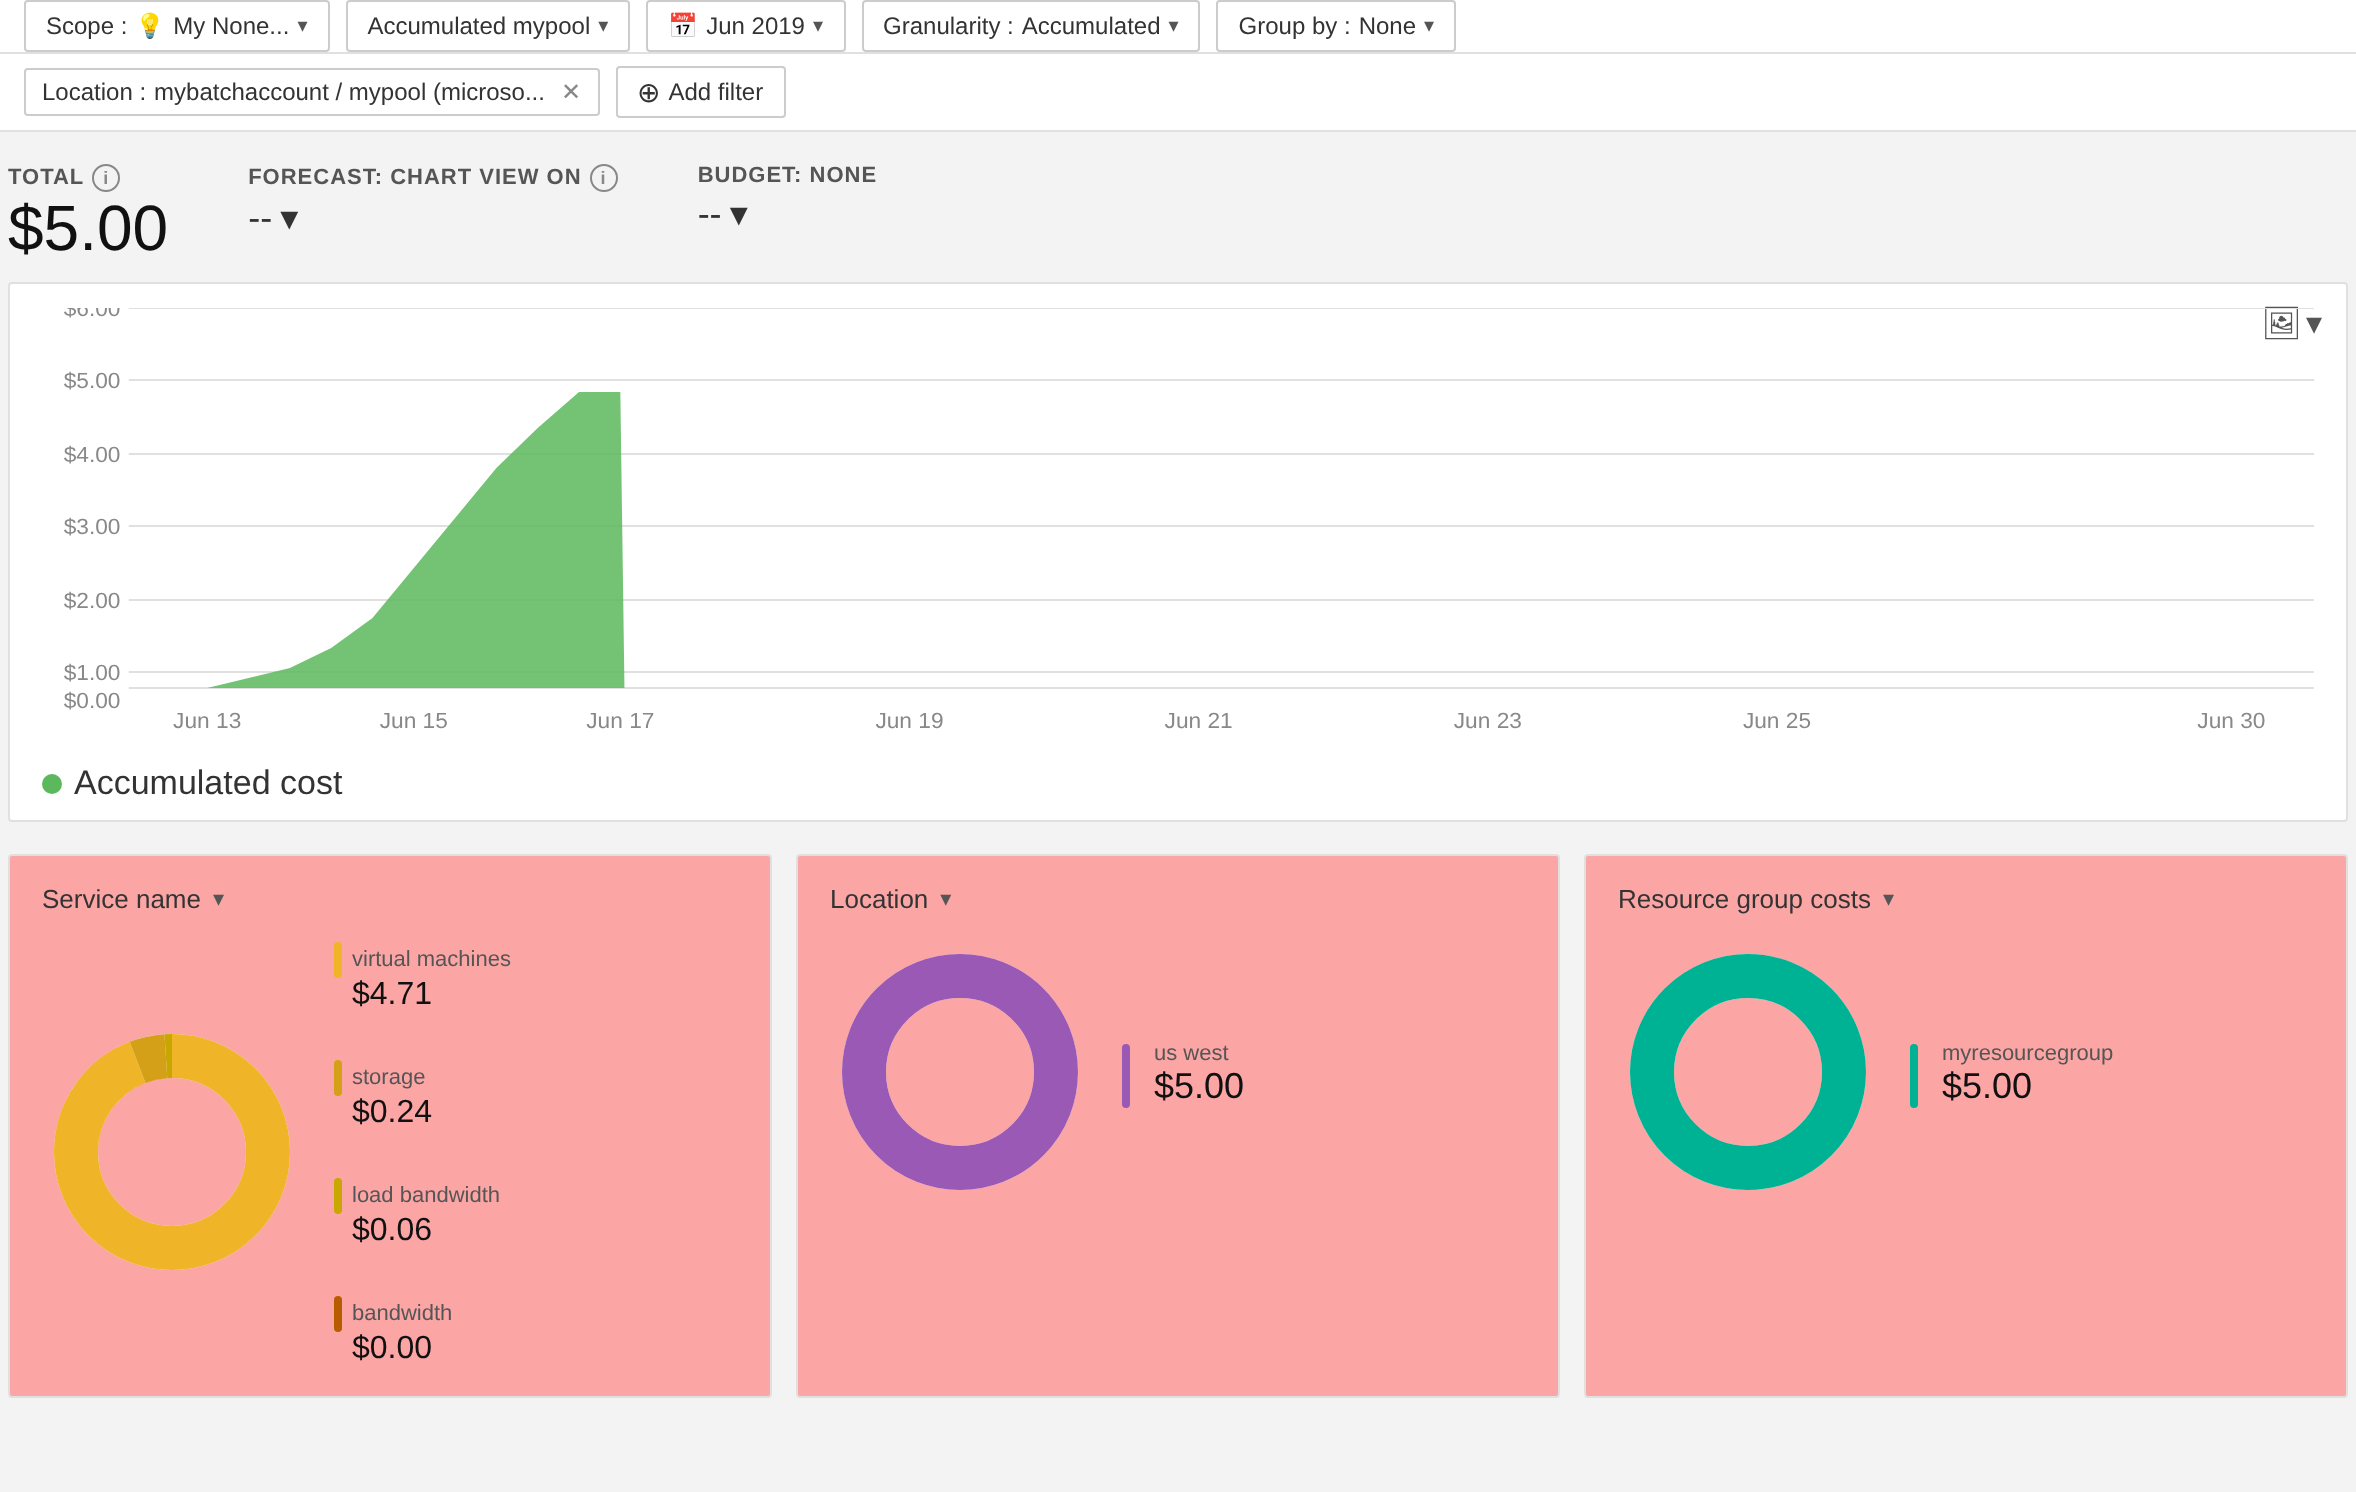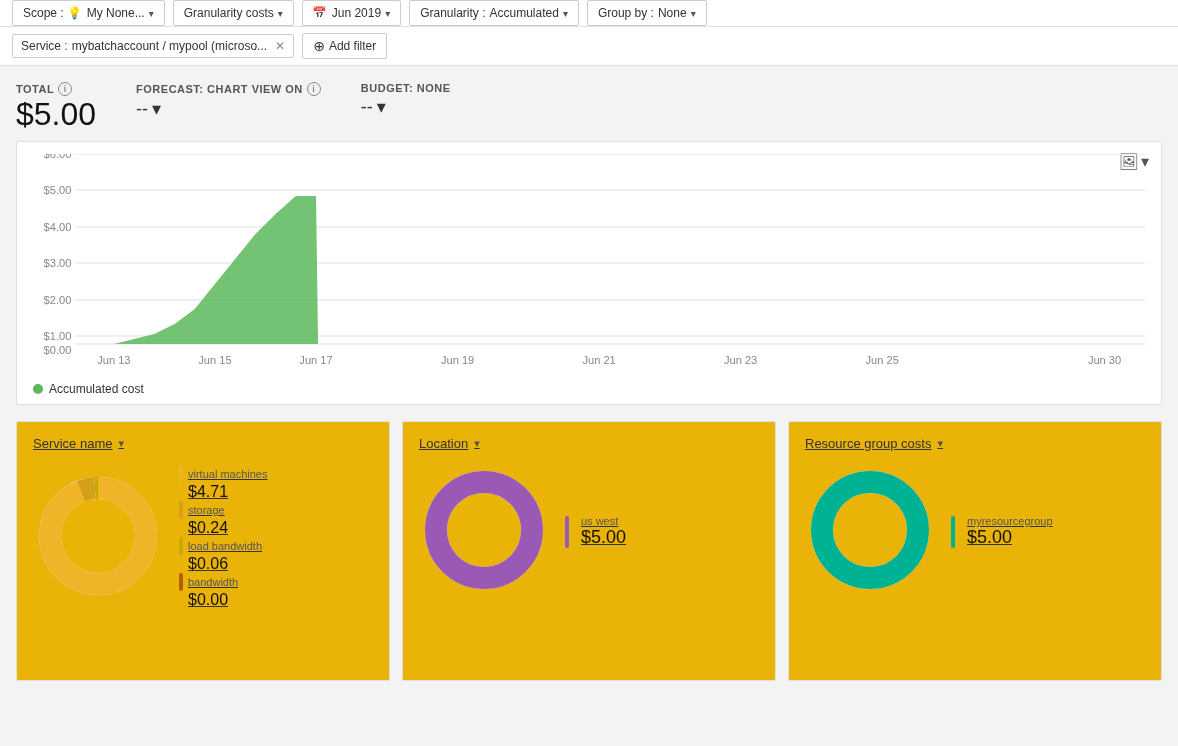--- a/index.html
+++ b/index.html
@@ -64,21 +64,21 @@
       border-radius: 2px;
       background: #fff;
       padding: 4px 10px;
       font-size: 12px;
       cursor: pointer;
       color: #333;
     }
 
     
     .main {
-      padding: 16px 16px;
+      padding: 16px 4px;
       background: #f3f3f3;
     }
 
     
     .summary-row {
       display: flex;
       align-items: flex-start;
       gap: 40px;
       margin-bottom: 8px;
     }
@@ -141,43 +141,42 @@
     .chart-area {
       width: 100%;
       height: 220px;
       position: relative;
     }
     .chart-legend {
       display: flex;
       align-items: center;
       gap: 6px;
       margin-top: 8px;
-      font-size: 12px;
+      font-size: 17px;
       color: #333;
     }
     .legend-dot {
       width: 10px;
       height: 10px;
       border-radius: 50%;
       background: #5cb85c;
     }
 
     
     .cards-row {
       display: grid;
       grid-template-columns: 1fr 1fr 1fr;
       gap: 12px;
     }
     .card {
-      background: #eab308;
+      background: #fca5a5;
       border: 1px solid #e0e0e0;
       border-radius: 2px;
       padding: 14px 16px;
       min-height: 260px;
-      text-decoration: underline;
     }
     .card-header {
       display: flex;
       align-items: center;
       gap: 6px;
       font-size: 13px;
       font-weight: 500;
       color: #333;
       margin-bottom: 14px;
       cursor: pointer;
@@ -187,21 +186,21 @@
       align-items: center;
       gap: 16px;
     }
     
     .donut-wrap {
       flex-shrink: 0;
     }
     .donut-legend {
       display: flex;
       flex-direction: column;
-      gap: 0;
+      gap: 23px;
       font-size: 11px;
     }
     .legend-item {
       display: flex;
       flex-direction: column;
     }
     .legend-color-label {
       display: flex;
       align-items: center;
       gap: 5px;
@@ -245,21 +244,21 @@
 
 <div class="toolbar">
   <button class="toolbar-btn">
     <span>Scope :</span>
     <span>💡</span>
     <span>My None...</span>
     <span class="chevron">▾</span>
   </button>
 
   <button class="toolbar-btn">
-    <span>Granularity costs</span>
+    <span>Accumulated mypool</span>
     <span class="chevron">▾</span>
   </button>
 
   <button class="toolbar-btn">
     <span style="color:#0078d4;">📅</span>
     <span>Jun 2019</span>
     <span class="chevron">▾</span>
   </button>
 
   <button class="toolbar-btn">
@@ -270,21 +269,21 @@
 
   <button class="toolbar-btn">
     <span>Group by :</span>
     <span>None</span>
     <span class="chevron">▾</span>
   </button>
 </div>
 
 <div class="toolbar2">
   <div class="filter-chip">
-    <span>Service :</span>
+    <span>Location :</span>
     <span>mybatchaccount / mypool (microso...</span>
     <span class="close-x">✕</span>
   </div>
   <button class="add-filter-btn">
     <span style="font-size:14px;">⊕</span>
     <span>Add filter</span>
   </button>
 </div>
 
 <div class="main">

